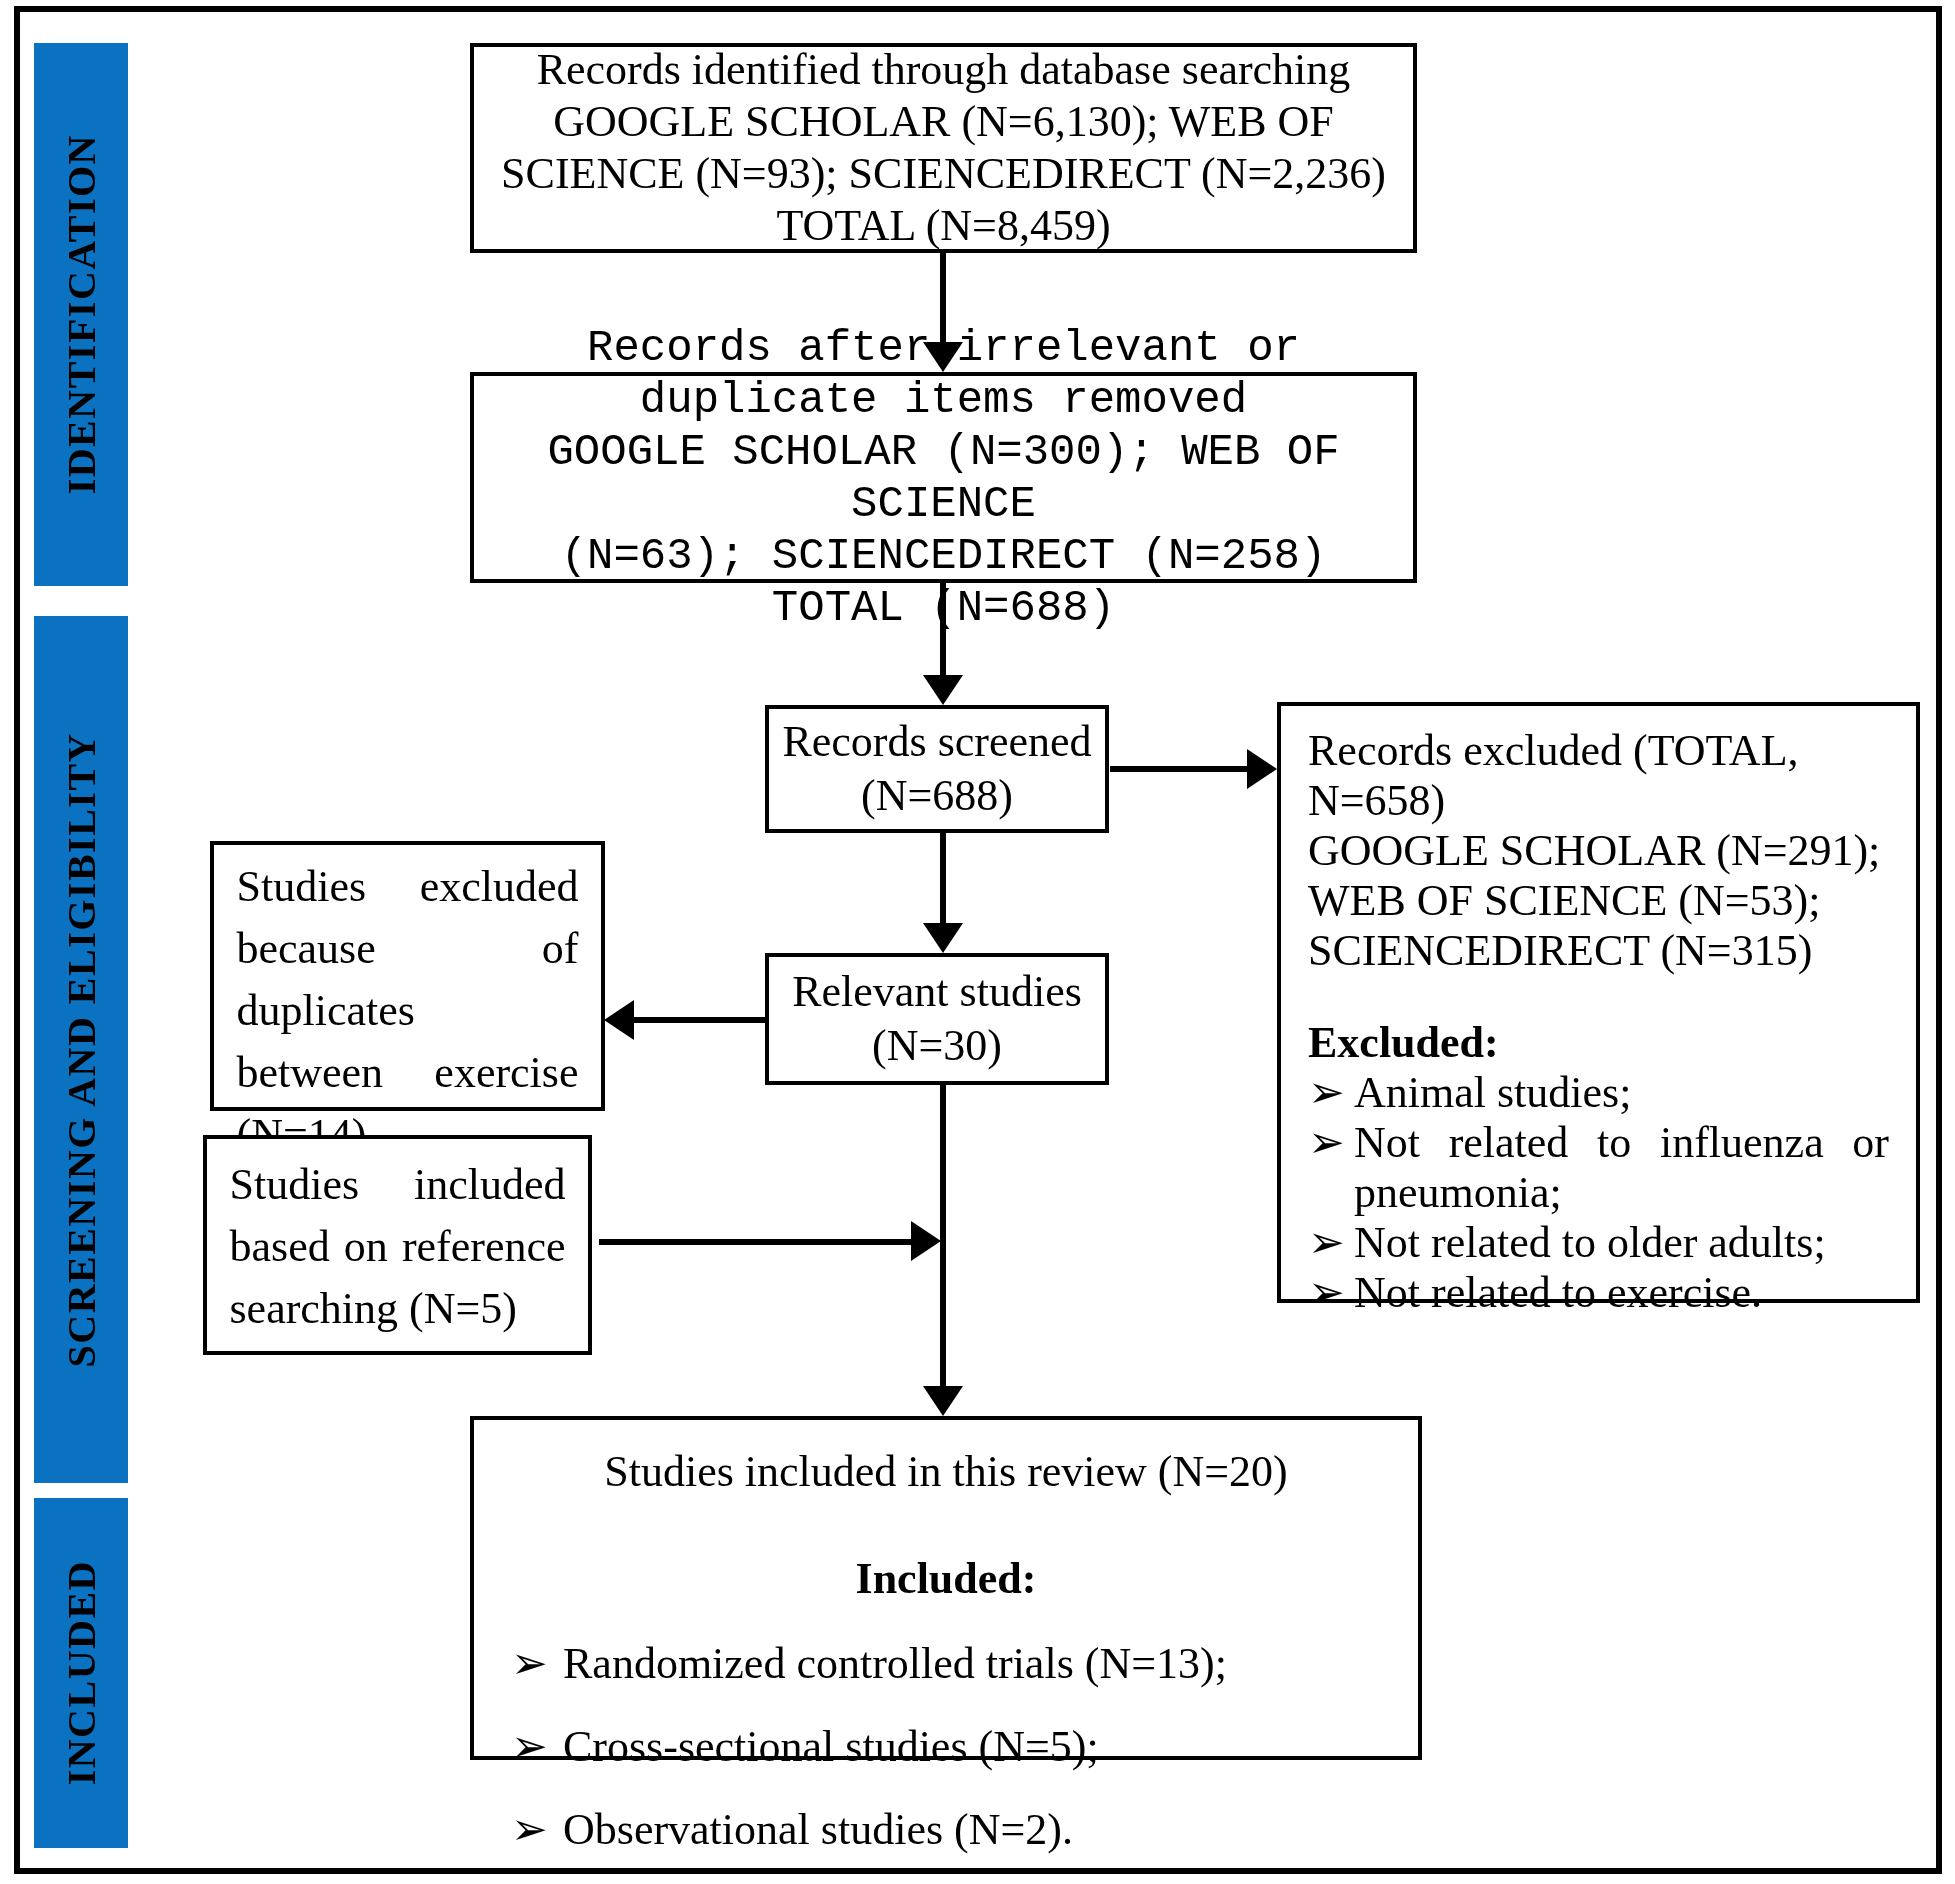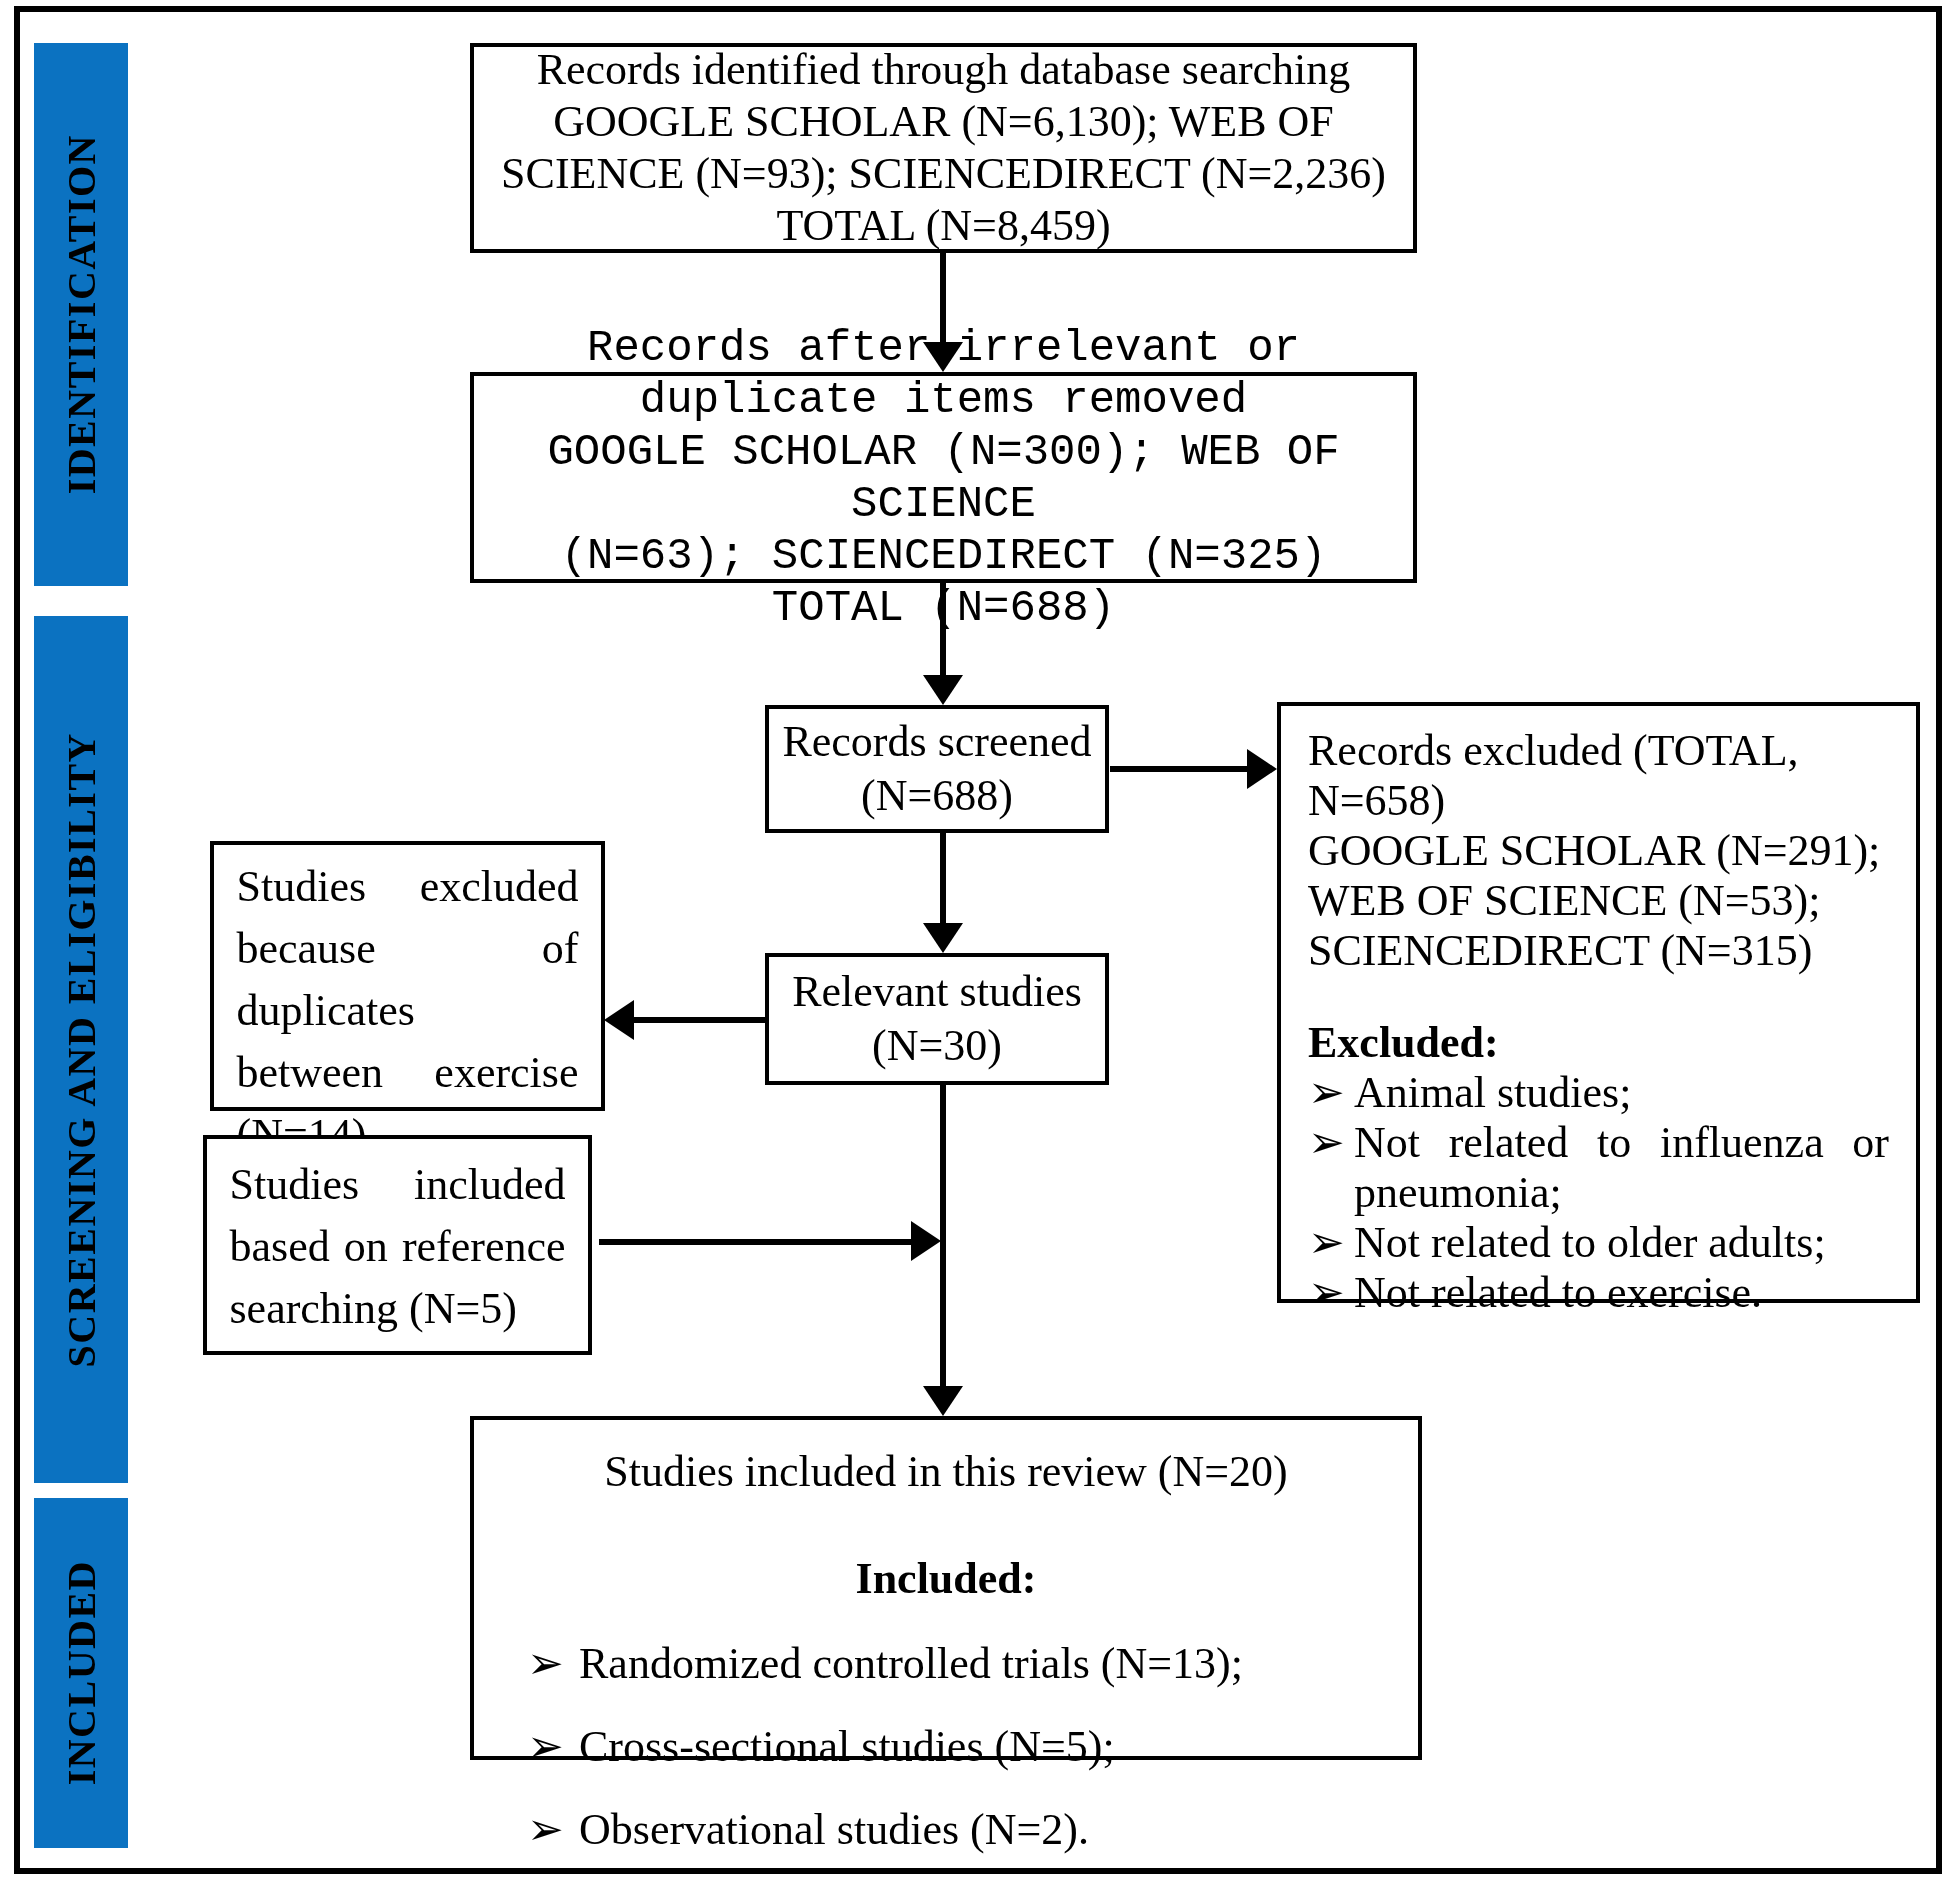--- a/index.html
+++ b/index.html
@@ -68,21 +68,21 @@
     </div>
   </div>
 
   <div class="vline" style="left:940px;top:253px;height:92px;"></div>
   <div class="arrow-down" style="left:923px;top:342px;"></div>
 
   <div class="fbox" style="left:470px;top:372px;width:947px;height:211px;font-family:Liberation Mono, monospace;">
     <div class="center-lines">
       <div>Records after irrelevant or duplicate items removed</div>
       <div>GOOGLE SCHOLAR (N=300); WEB OF SCIENCE</div>
-      <div>(N=63); SCIENCEDIRECT (N=325)</div>
+      <div>(N=63); SCIENCEDIRECT (N=258)</div>
       <div>TOTAL (N=688)</div>
     </div>
   </div>
 
   <div class="vline" style="left:940px;top:583px;height:93px;"></div>
   <div class="arrow-down" style="left:923px;top:675px;"></div>
 
   <div class="fbox" style="left:765px;top:705px;width:344px;height:128px;line-height:54px;">
     <div class="center-lines">
       <div>Records screened</div>
@@ -144,21 +144,21 @@
     <div class="jline">based on reference</div>
     <div class="jline last">searching (N=5)</div>
   </div>
 
   <div class="hline" style="left:599px;top:1239px;width:313px;"></div>
   <div class="arrow-right" style="left:911px;top:1221px;"></div>
 
   <div class="vline" style="left:940px;top:1084px;height:303px;"></div>
   <div class="arrow-down" style="left:923px;top:1386px;"></div>
 
-  <div class="fbox" style="left:470px;top:1416px;width:952px;height:344px;line-height:49px;padding:27px 53px;">
+  <div class="fbox" style="left:470px;top:1416px;width:952px;height:344px;line-height:49px;padding:27px 37px;">
     <div style="text-align:center;">Studies included in this review (N=20)</div>
     <div class="bold" style="margin-top:58px;text-align:center;">Included:</div>
     <div class="bullet-row" style="margin-top:36px;">
       <span class="bullet-glyph" style="flex-basis:52px;">➢</span>
       <span>Randomized controlled trials (N=13);</span>
     </div>
     <div class="bullet-row" style="margin-top:34px;">
       <span class="bullet-glyph" style="flex-basis:52px;">➢</span>
       <span>Cross-sectional studies (N=5);</span>
     </div>

